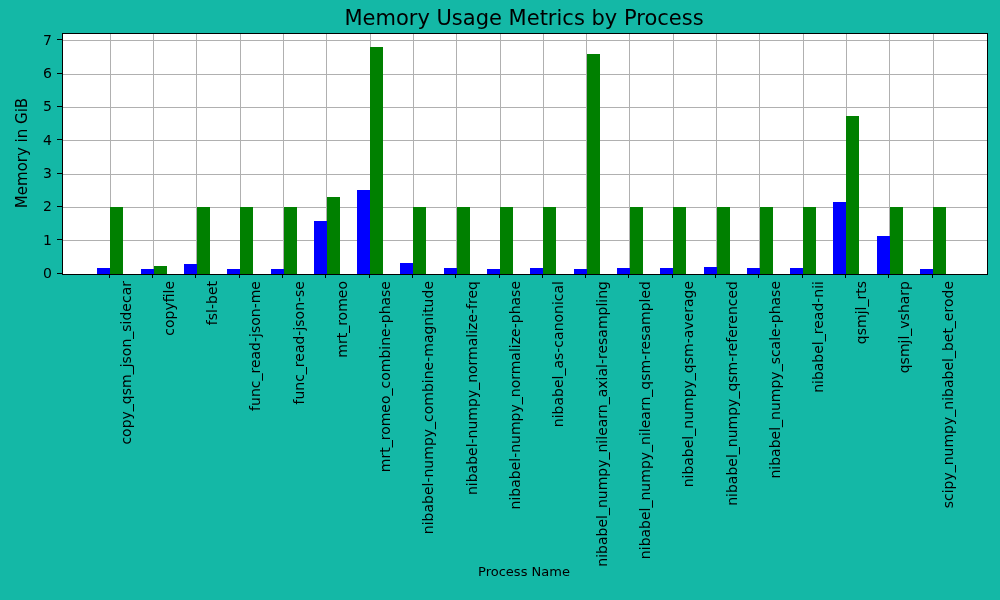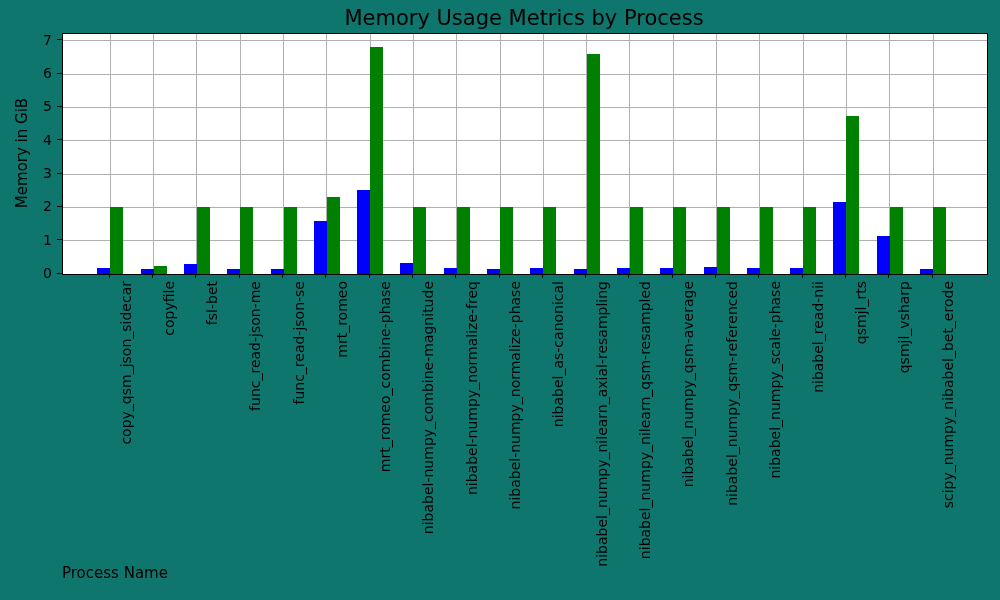--- a/index.html
+++ b/index.html
@@ -1,17 +1,17 @@
 <!DOCTYPE html>
 <html><head>
 <meta charset="utf-8">
 <style>
   html,body { margin:0; padding:0; background:#fff; }
   .figure {
-    position:relative; width:1000px; height:600px; background:#0f766e;
+    position:relative; width:1000px; height:600px; background:#14b8a6;
     font-family:"DejaVu Sans","Liberation Sans",sans-serif; color:#000;
     overflow:hidden;
   }
   .chart-title {
     position:absolute; left:62px; top:6px; width:924px;
     text-align:center; font-size:21px; color:#000;
   }
   .plot-area {
     position:absolute; left:62px; top:33px; width:924px; height:240px;
     border:1px solid #000; background:#fff; box-sizing:content-box;
@@ -32,22 +32,22 @@
   .xtick-label {
     position:absolute; top:281px; white-space:nowrap;
     font-size:14px; line-height:17px; color:#000;
     transform-origin: top right; transform: rotate(-90deg);
   }
   .y-axis-title {
     position:absolute; left:-78px; top:144px; width:200px; text-align:center;
     font-size:15px; line-height:18px; transform: rotate(-90deg);
   }
   .x-axis-title {
-    position:absolute; left:62px; top:564px; width:924px; text-align:left;
-    font-size:15px;
+    position:absolute; left:62px; top:564px; width:924px; text-align:center;
+    font-size:13px;
   }
   .legend {
     position:absolute; left:68px; top:40px;
     background:rgba(255,255,255,0.9); border:1px solid #cccccc; border-radius:4px;
     padding:6px 10px 6px 8px; display:flex; flex-direction:column; gap:6px;
     z-index:5;
   }
   .legend-row { display:flex; align-items:center; gap:8px; }
   .legend-swatch { width:27px; height:13px; display:inline-block; }
   .legend-label { font-size:14px; line-height:17px; white-space:nowrap; }

